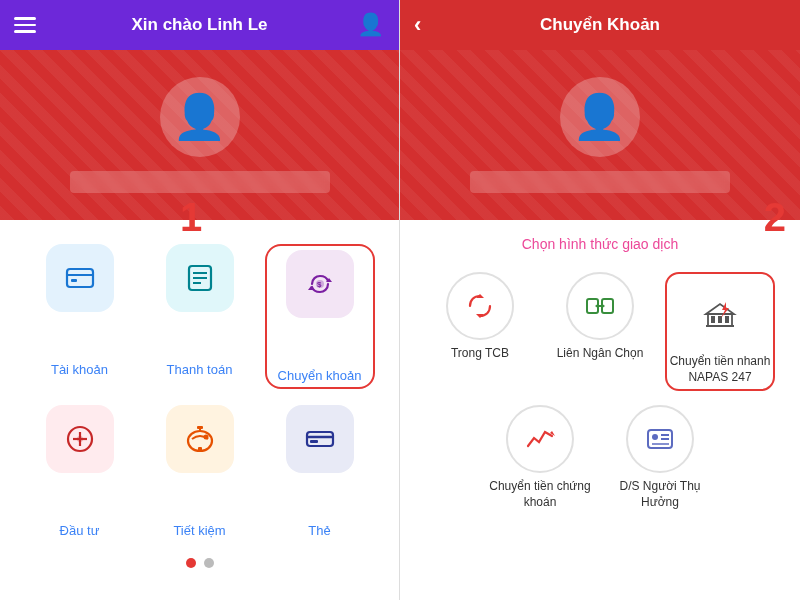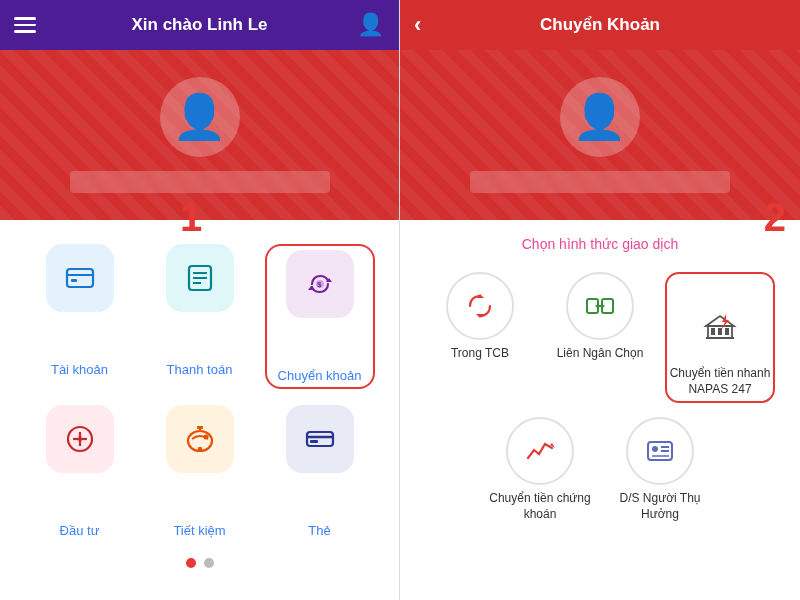--- a/index.html
+++ b/index.html
@@ -16,21 +16,21 @@
     .left-panel {
       width: 400px;
       height: 600px;
       background: #fff;
       display: flex;
       flex-direction: column;
       border-right: 1px solid #ddd;
     }
 
     .left-header {
-      background: #4c1d95;
+      background: #6d28d9;
       height: 50px;
       display: flex;
       align-items: center;
       justify-content: space-between;
       padding: 0 14px;
       position: relative;
     }
 
     .left-header .title {
       font-size: 17px;
@@ -490,21 +490,21 @@
                 <rect x="2" y="8" width="11" height="14" rx="2" stroke="#388e3c" stroke-width="2" fill="none"></rect>
                 <rect x="17" y="8" width="11" height="14" rx="2" stroke="#388e3c" stroke-width="2" fill="none"></rect>
                 <line x1="13" y1="15" x2="17" y2="15" stroke="#388e3c" stroke-width="2"></line>
                 <polygon points="16,12 20,15 16,18" fill="#388e3c"></polygon>
                 <polygon points="14,12 10,15 14,18" fill="#388e3c"></polygon>
               </svg>
             </div>
             <span class="transfer-label">Liên Ngân Chọn</span>
           </div>
 
-          <div class="transfer-item" style="border: 2.5px solid #e53935; border-radius: 14px; padding: 18px 2px 4px 2px;">
+          <div class="transfer-item" style="border: 2.5px solid #e53935; border-radius: 14px; padding: 6px 2px 4px 2px;">
             <div class="transfer-icon" style="border:none; font-size:22px;">
               <svg width="36" height="36" viewBox="0 0 36 36" fill="none">
 
                 <rect x="6" y="18" width="24" height="12" rx="1" fill="none" stroke="#555" stroke-width="1.8"></rect>
                 <rect x="9" y="20" width="4" height="7" fill="#555"></rect>
                 <rect x="16" y="20" width="4" height="7" fill="#555"></rect>
                 <rect x="23" y="20" width="4" height="7" fill="#555"></rect>
                 <polygon points="4,18 18,8 32,18" fill="none" stroke="#555" stroke-width="1.8"></polygon>
                 <line x1="4" y1="30" x2="32" y2="30" stroke="#555" stroke-width="2"></line>
 

